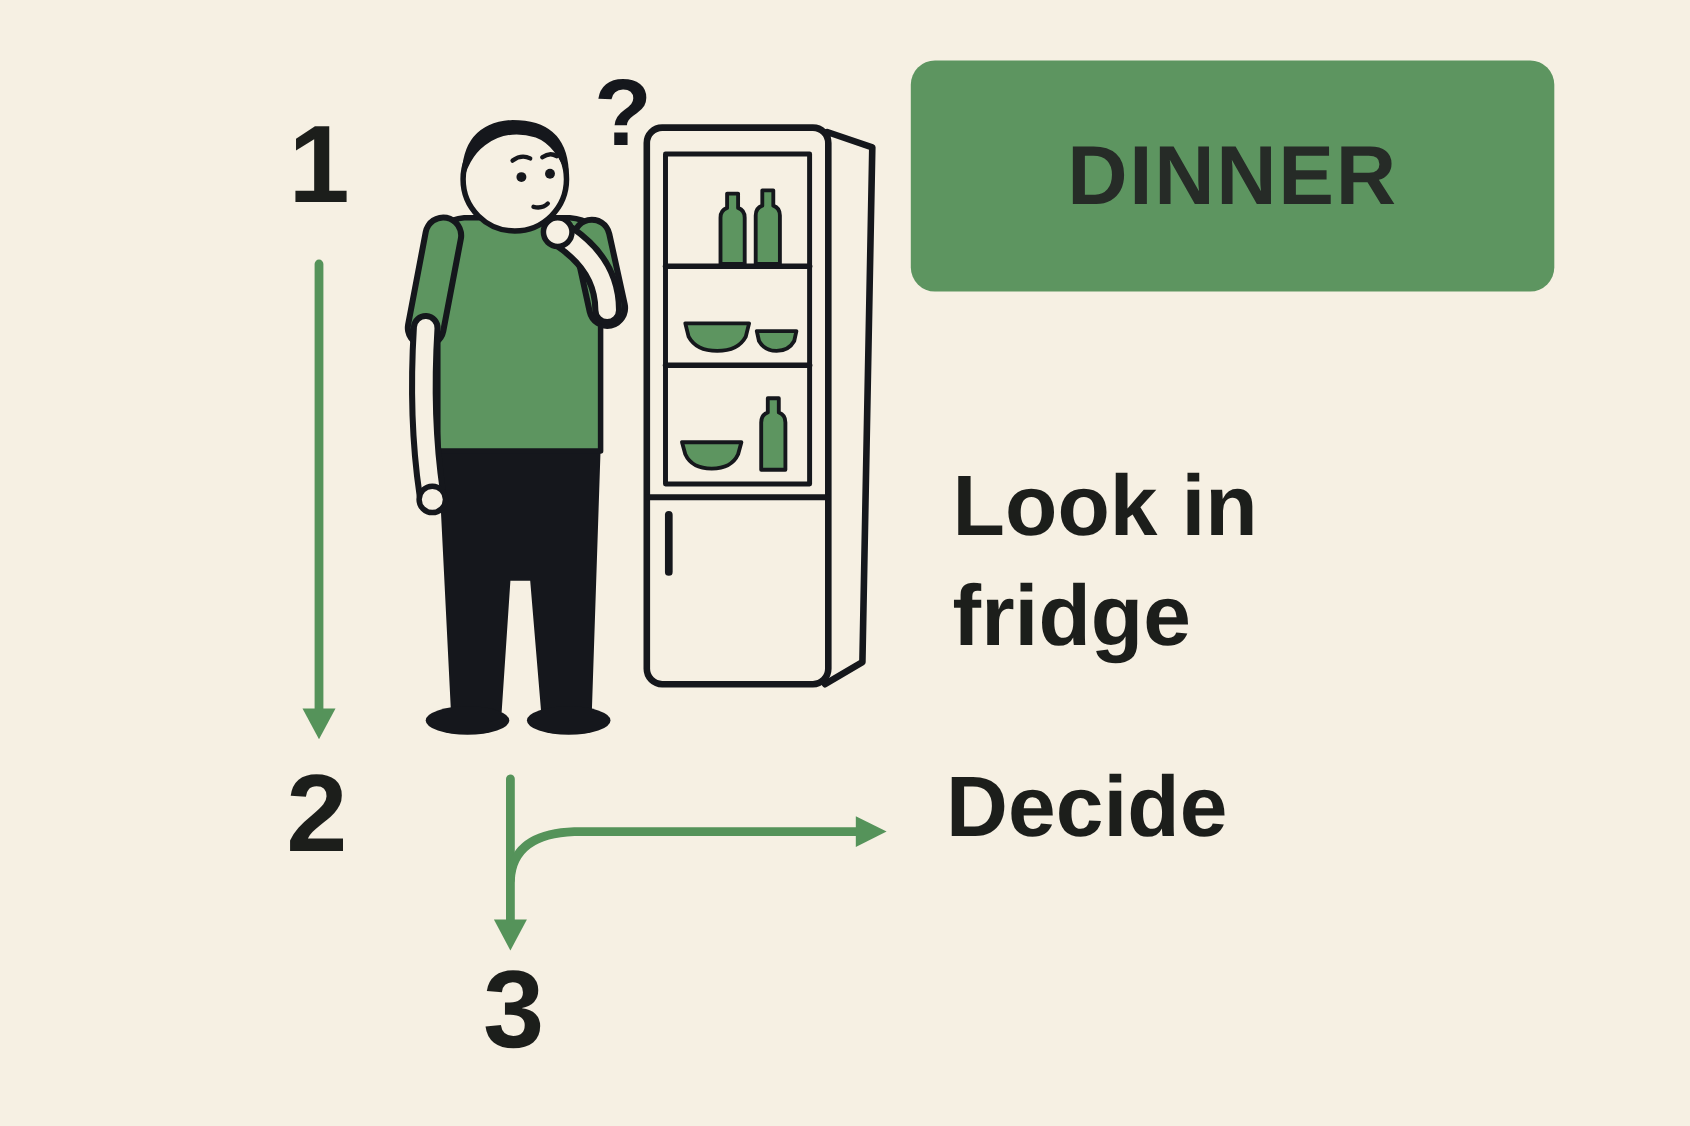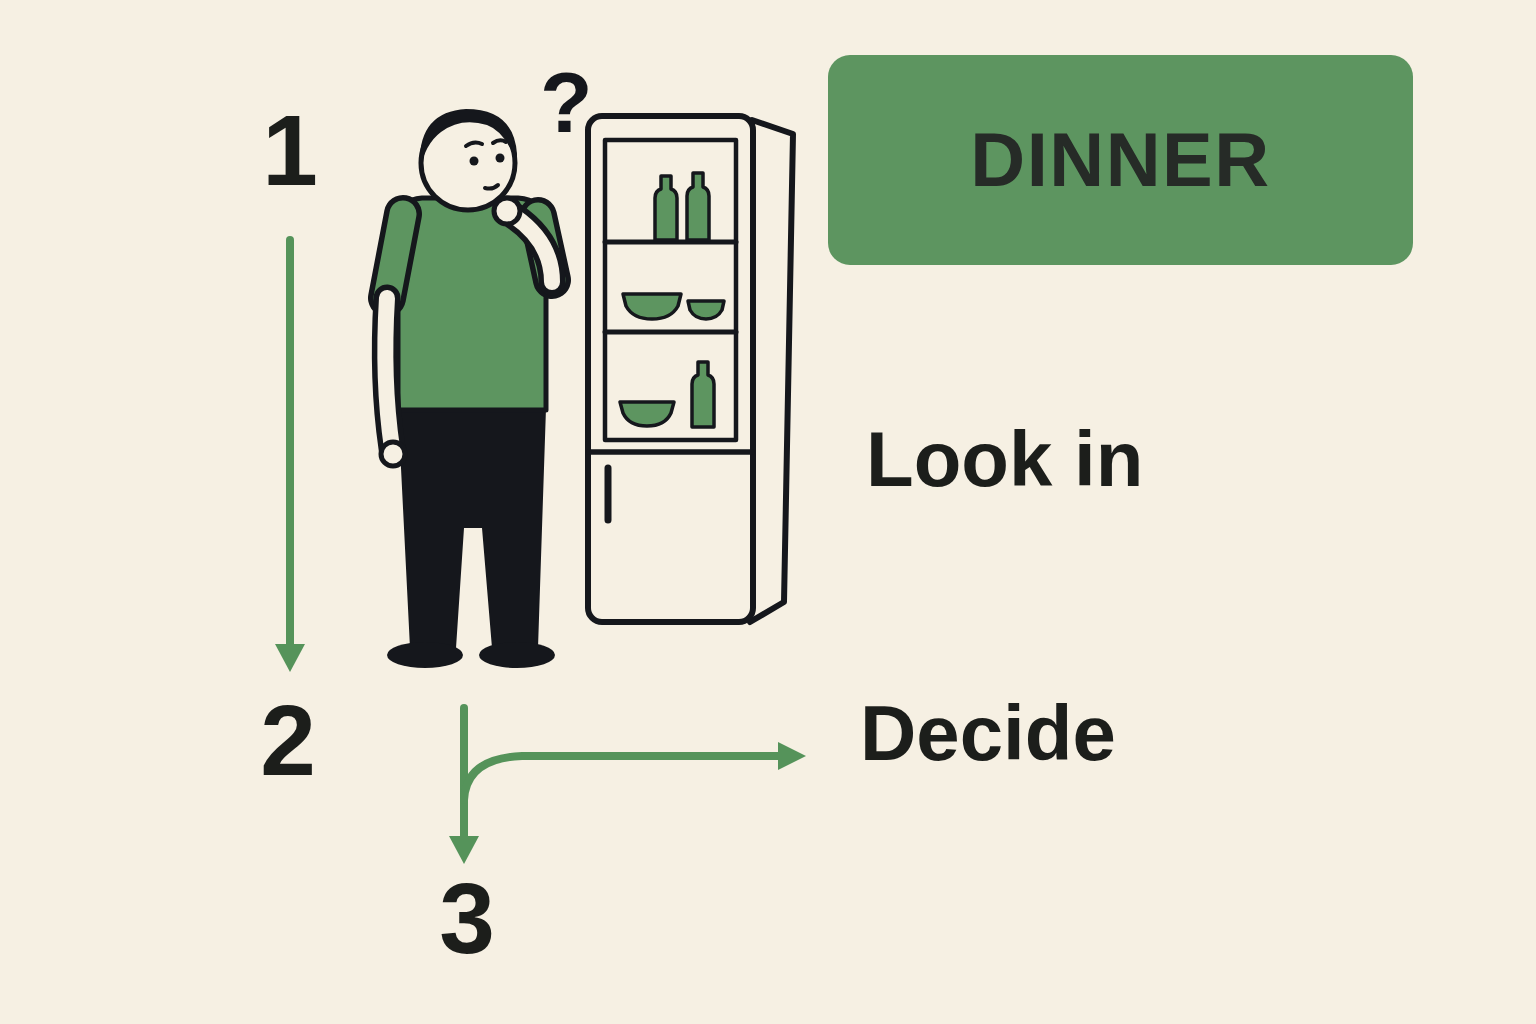--- a/index.html
+++ b/index.html
@@ -132,19 +132,20 @@
   <div class="abs title-banner">
     <div class="title-line">DINNER</div>
   </div>
 
   <div class="abs step-number" style="left:250px;top:100px;">1</div>
   <div class="abs step-number" style="left:248px;top:690px;">2</div>
   <div class="abs step-number" style="left:427px;top:868px;">3</div>
 
   <div class="abs step-label" style="left:866px;top:366px;margin-top:44px;">
     <div>Look in</div>
+    <div>fridge</div>
   </div>
 
   <div class="abs step-label" style="left:860px;top:684px;">
     <div>Decide</div>
   </div>
 
 </div>
 
 </body></html>

